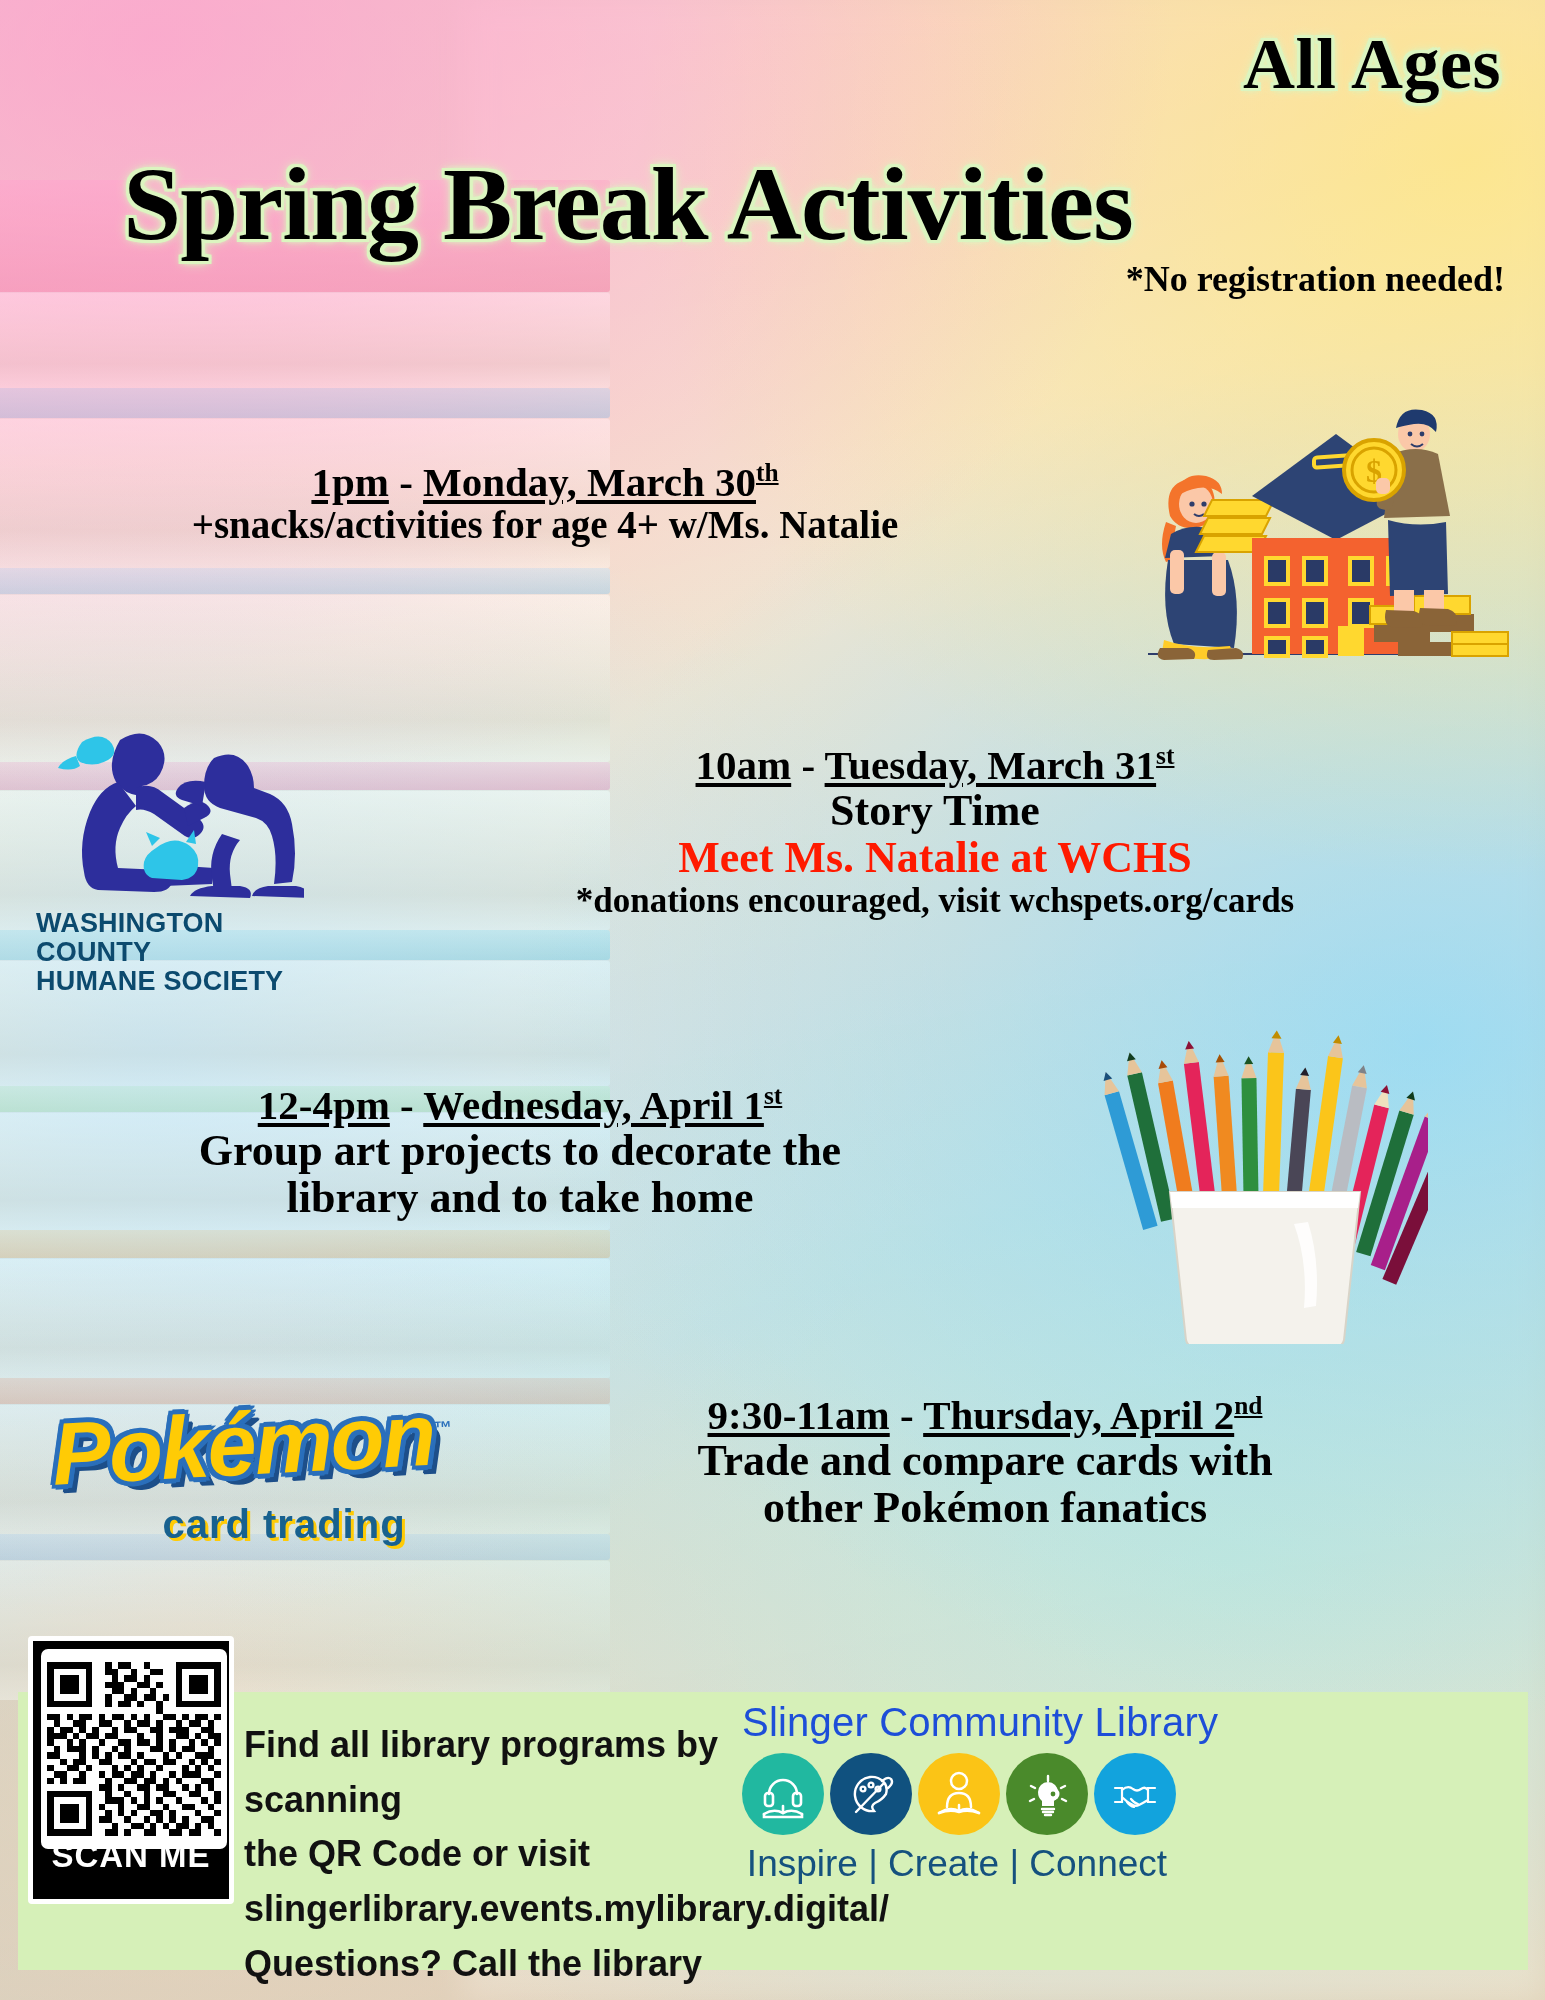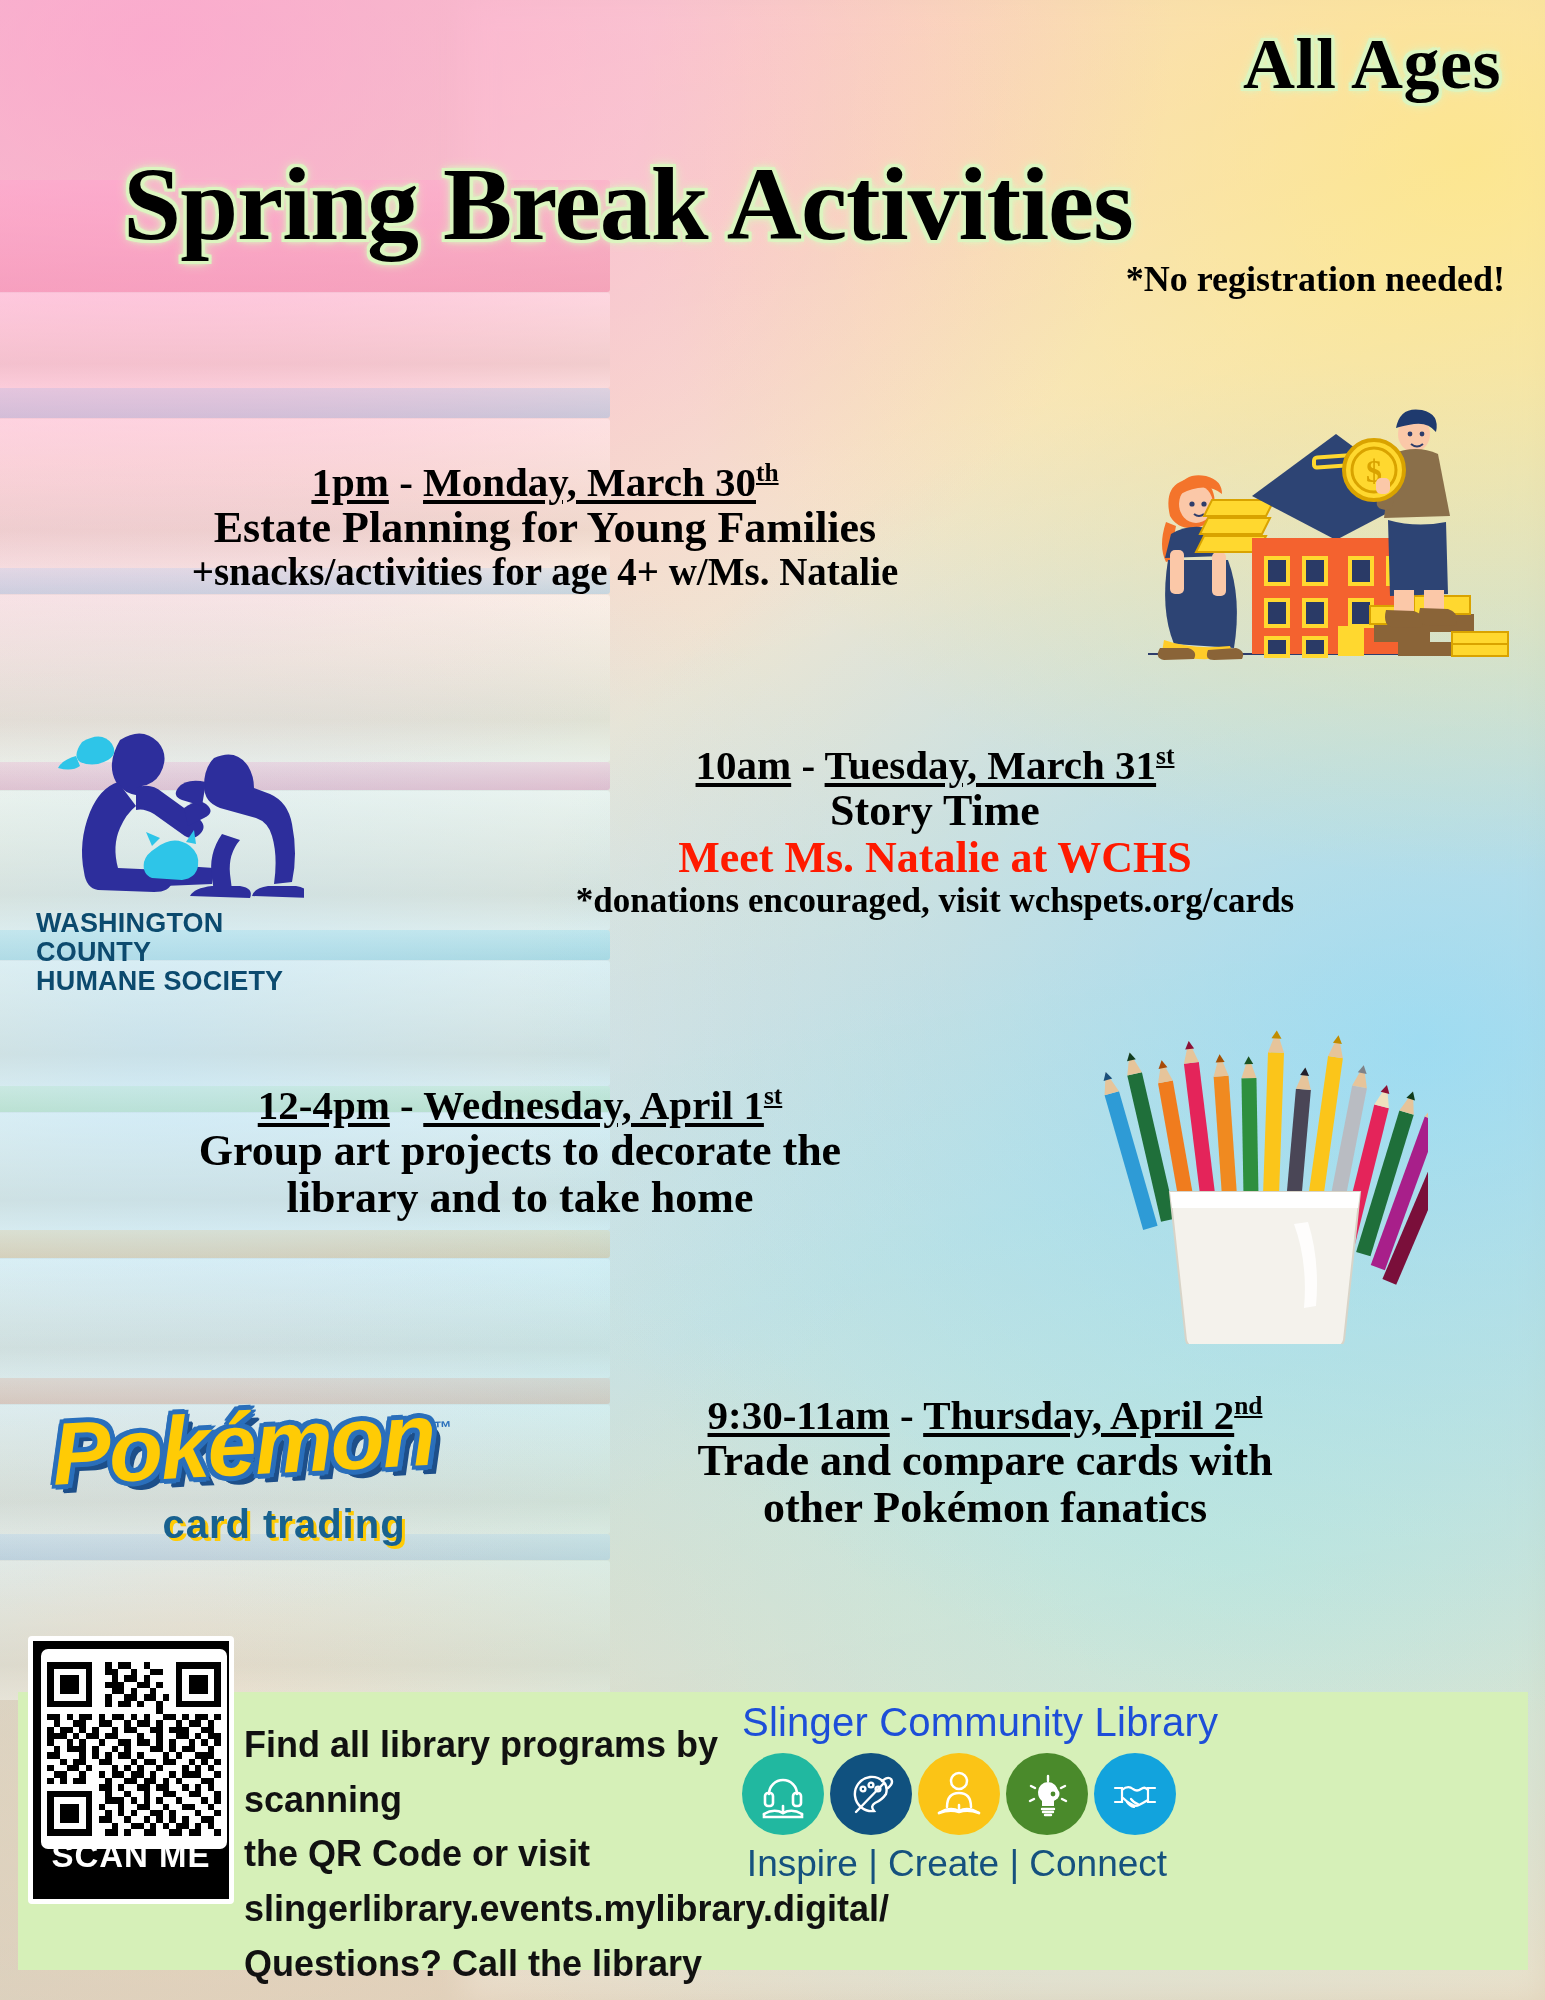--- a/index.html
+++ b/index.html
@@ -135,21 +135,20 @@
   <div class="wash"></div>
 
   <div class="allages glow">All Ages</div>
   <div class="maintitle glow">Spring Break Activities</div>
   <div class="noreg">*No registration needed!</div>
 
   <div class="ev" style="left:0;top:452px;width:1090px;text-align:center;margin-top:7px;">
     <div class="hdr">
       <u><span>1pm</span></u><span> - </span><u><span>Monday, March 30</span></u><sup>th</sup>
     </div>
-    <div class="l2">Estate Planning for Young Families</div>
     <div class="l3">+snacks/activities for age 4+ w/Ms. Natalie</div>
   </div>
 
   <div class="estate">
     <svg viewBox="0 0 420 270" width="420" height="270">
 
       <line x1="40" y1="262" x2="400" y2="262" stroke="#2e3d6b" stroke-width="2"></line>
 
       <g>
         <path d="M62 124 q-6 -26 10 -34 q20 -10 30 4 q8 12 2 28 q-4 12 -16 14 q-18 2 -26 -12z" fill="#f4742b"></path>

